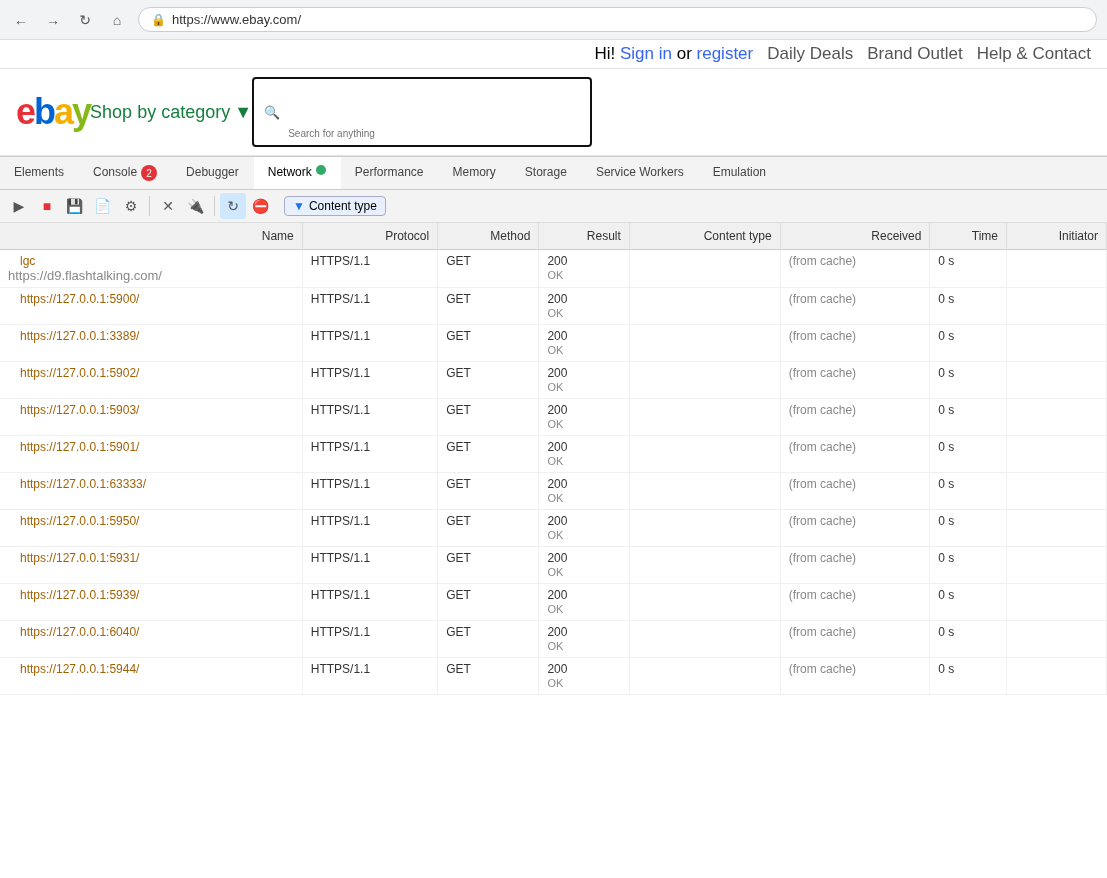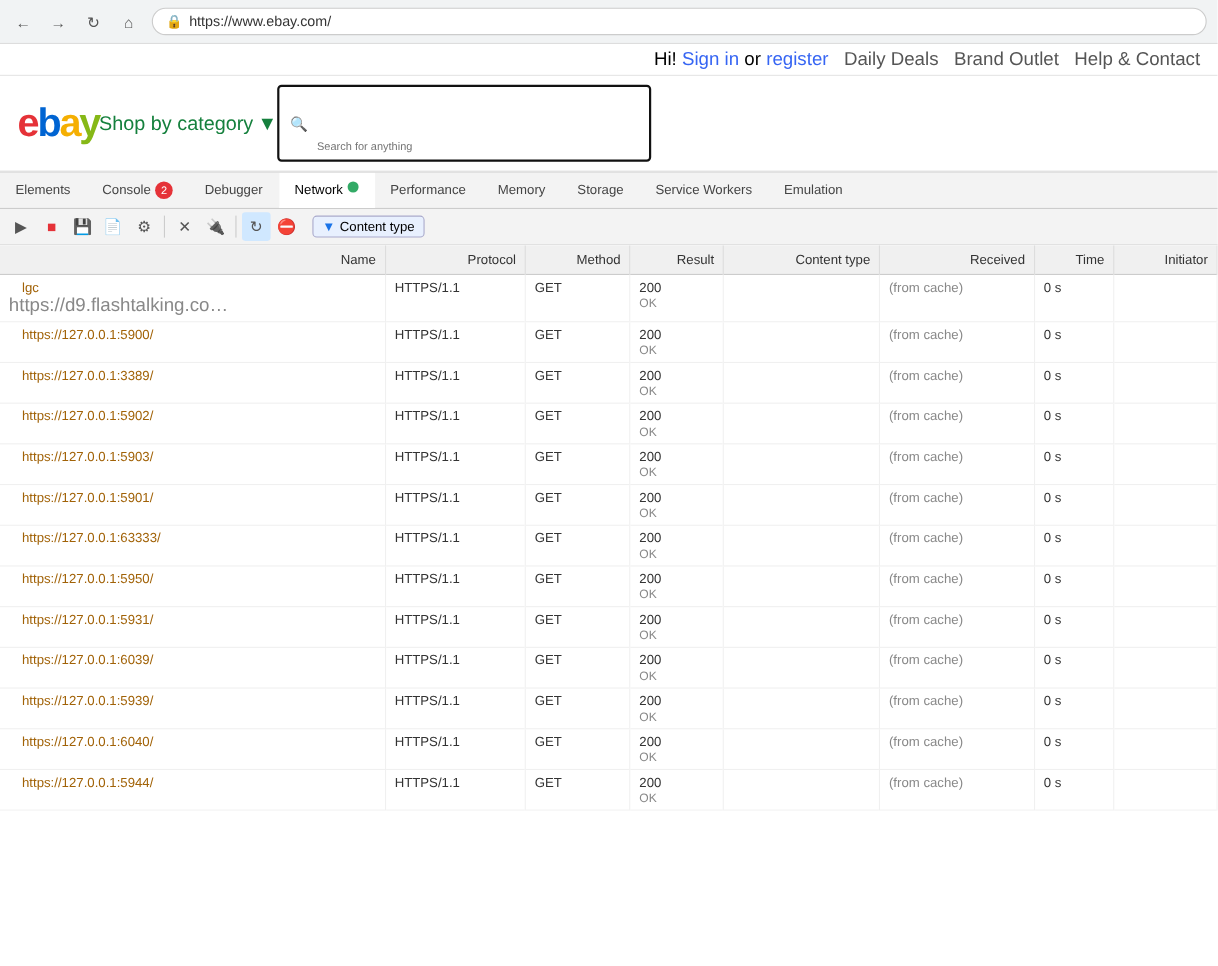--- a/index.html
+++ b/index.html
@@ -201,21 +201,21 @@
     }
     .network-table tbody td {
       padding: 4px 8px;
       color: #333;
       border-right: 1px solid #f0f0f0;
       vertical-align: top;
     }
     .result-ok { color: #888; font-size: 11px; }
     .name-col { max-width: 210px; overflow: hidden; }
     .name-main { color: #a16207; margin-left: 12px; }
-    .name-sub { color: #888; font-size: 17px; overflow: hidden; text-overflow: ellipsis; white-space: nowrap; max-width: 200px; }
+    .name-sub { color: #888; font-size: 13px; overflow: hidden; text-overflow: ellipsis; white-space: nowrap; max-width: 200px; }
     .from-cache { color: #888; }
     .time-val { color: #333; }
   </style>
 </head>
 <body>
 
 <div class="browser-bar">
   <button class="nav-btn">←</button>
   <button class="nav-btn">→</button>
   <button class="nav-btn">↻</button>
@@ -445,35 +445,20 @@
     <td>
       200<br><span class="result-ok">OK</span>
     </td>
     <td></td>
     <td><span class="from-cache">(from cache)</span></td>
     <td><span class="time-val">0 s</span></td>
     <td></td>
   </tr>
           <tr>
     <td class="name-col">
-      <div class="name-main">https://127.0.0.1:6039/</div>
-
-    </td>
-    <td>HTTPS/1.1</td>
-    <td>GET</td>
-    <td>
-      200<br><span class="result-ok">OK</span>
-    </td>
-    <td></td>
-    <td><span class="from-cache">(from cache)</span></td>
-    <td><span class="time-val">0 s</span></td>
-    <td></td>
-  </tr>
-          <tr>
-    <td class="name-col">
       <div class="name-main">https://127.0.0.1:5939/</div>
 
     </td>
     <td>HTTPS/1.1</td>
     <td>GET</td>
     <td>
       200<br><span class="result-ok">OK</span>
     </td>
     <td></td>
     <td><span class="from-cache">(from cache)</span></td>

